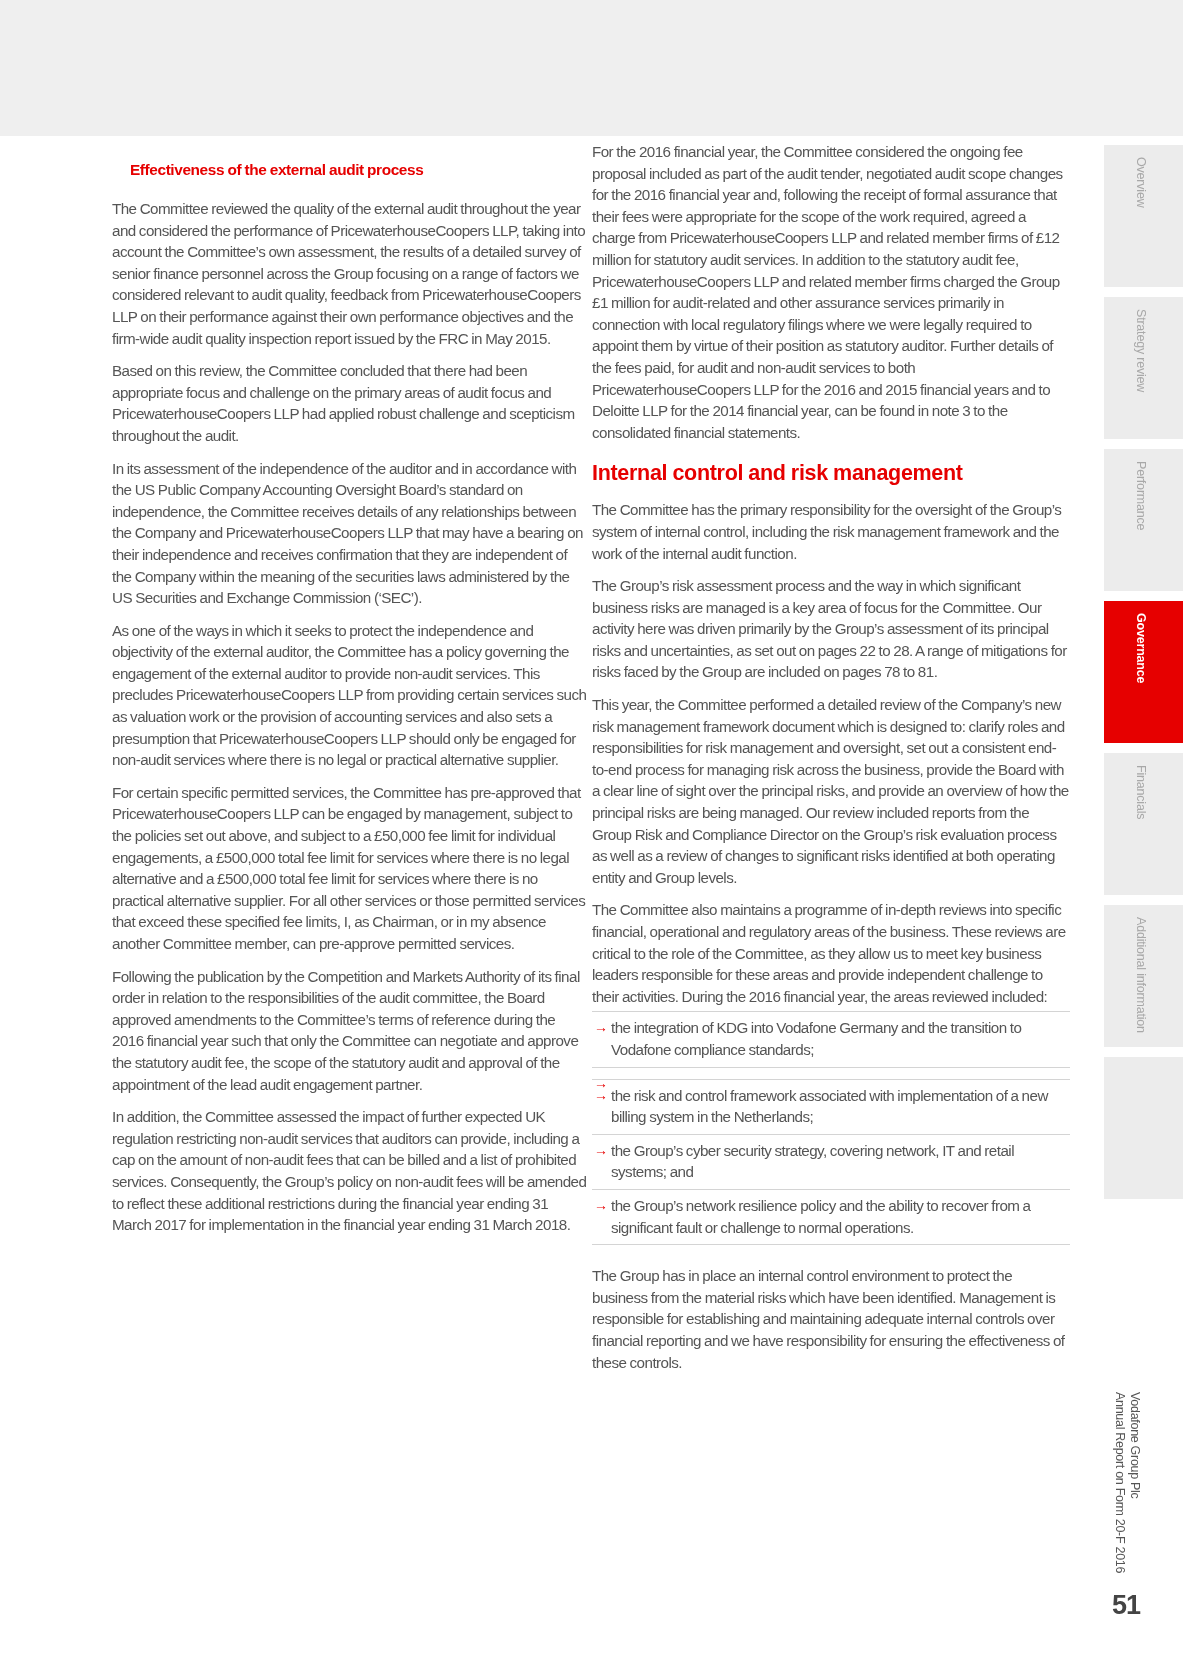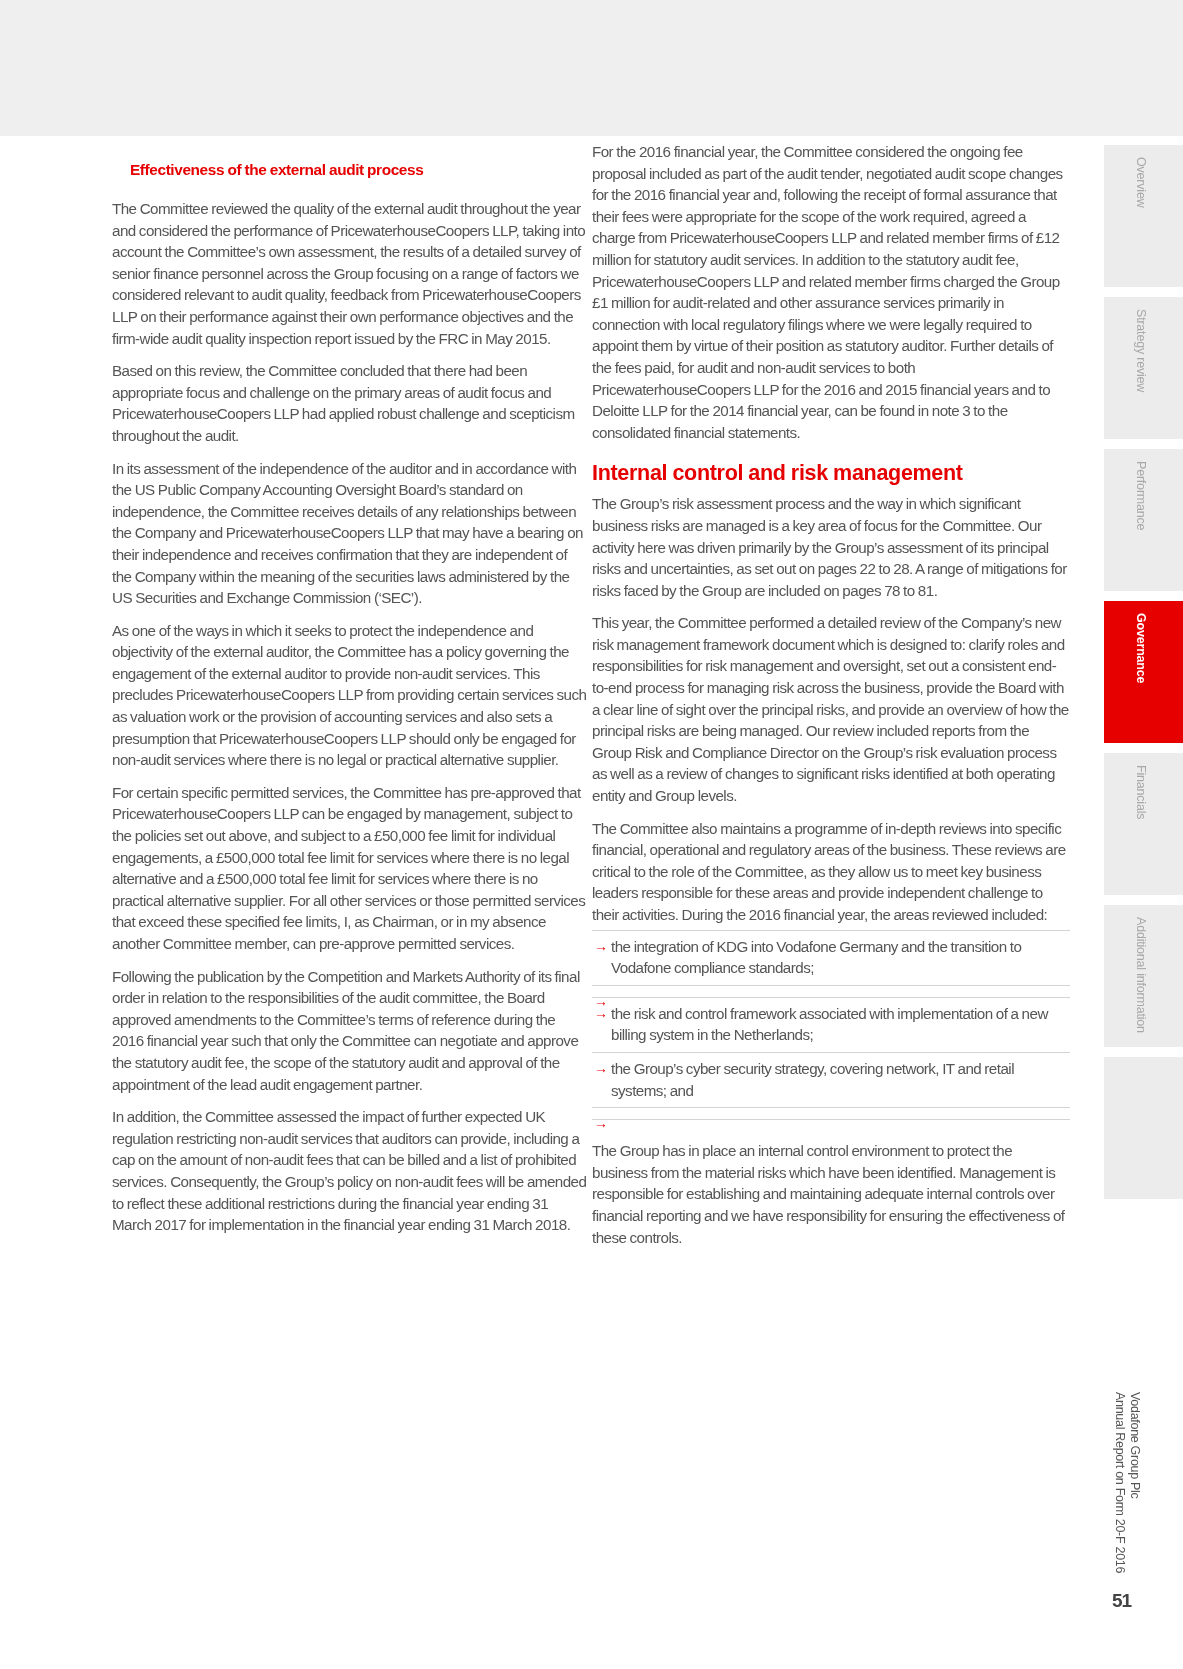--- a/index.html
+++ b/index.html
@@ -20,21 +20,21 @@
   }
   .col-left { left: 112px; width: 476px; }
   .col-right { left: 592px; width: 478px; }
   .col p { margin: 0 0 11px 0; }
   .subhead {
     color: #e60000; font-weight: bold; font-size: 15.4px; line-height: 21px;
     letter-spacing: -0.4px; margin: 18px;
   }
   .section-title {
     color: #e60000; font-weight: bold; font-size: 21.5px; line-height: 28px;
-    letter-spacing: -0.3px; margin: 16px 0 6px 0;
+    letter-spacing: -0.3px; margin: 16px 0 12px 0;
   }
   .bullets { list-style: none; margin: 0 0 20px 0; padding: 0; border-top: 1px solid #d4d4d4; }
   .bullets li {
     border-bottom: 1px solid #d4d4d4; padding: 5px 0 6px 19px; position: relative;
   }
   .bullets .arrow {
     position: absolute; left: 2px; top: 5px; color: #e60000; font-weight: bold;
     font-size: 14px;
   }
   .side-tabs { position: absolute; left: 1104px; top: 145px; width: 79px; }
@@ -49,21 +49,21 @@
   }
   .side-tab.active { background: #e60000; }
   .side-tab.active .label { color: #ffffff; font-weight: bold; }
   .footer-vert {
     position: absolute; left: 1112px; top: 1392px; height: 210px;
     writing-mode: vertical-rl; font-size: 12.5px; color: #555;
     line-height: 15px; white-space: nowrap; letter-spacing: -0.3px;
   }
   .page-number {
     position: absolute; left: 1112px; top: 1590px;
-    font-size: 19px; font-weight: bold; color: #444;
+    font-size: 27px; font-weight: bold; color: #444;
     letter-spacing: -1px;
   }
 </style>
 </head>
 <body>
 
 <div class="top-band"></div>
 
 <div class="col col-left">
   <h3 class="subhead">Effectiveness of the external audit process</h3>
@@ -74,31 +74,32 @@
   <p>As one of the ways in which it seeks to protect the independence and objectivity of the external auditor, the Committee has a policy governing the engagement of the external auditor to provide non-audit services. This precludes PricewaterhouseCoopers LLP from providing certain services such as valuation work or the provision of accounting services and also sets a presumption that PricewaterhouseCoopers LLP should only be engaged for non-audit services where there is no legal or practical alternative supplier.</p>
   <p>For certain specific permitted services, the Committee has pre-approved that PricewaterhouseCoopers LLP can be engaged by management, subject to the policies set out above, and subject to a £50,000 fee limit for individual engagements, a £500,000 total fee limit for services where there is no legal alternative and a £500,000 total fee limit for services where there is no practical alternative supplier. For all other services or those permitted services that exceed these specified fee limits, I, as Chairman, or in my absence another Committee member, can pre-approve permitted services.</p>
   <p>Following the publication by the Competition and Markets Authority of its final order in relation to the responsibilities of the audit committee, the Board approved amendments to the Committee’s terms of reference during the 2016 financial year such that only the Committee can negotiate and approve the statutory audit fee, the scope of the statutory audit and approval of the appointment of the lead audit engagement partner.</p>
   <p>In addition, the Committee assessed the impact of further expected UK regulation restricting non-audit services that auditors can provide, including a cap on the amount of non-audit fees that can be billed and a list of prohibited services. Consequently, the Group’s policy on non-audit fees will be amended to reflect these additional restrictions during the financial year ending 31 March 2017 for implementation in the financial year ending 31 March 2018.</p>
 </div>
 
 <div class="col col-right">
   <p>For the 2016 financial year, the Committee considered the ongoing fee proposal included as part of the audit tender, negotiated audit scope changes for the 2016 financial year and, following the receipt of formal assurance that their fees were appropriate for the scope of the work required, agreed a charge from PricewaterhouseCoopers LLP and related member firms of £12 million for statutory audit services. In addition to the statutory audit fee, PricewaterhouseCoopers LLP and related member firms charged the Group £1 million for audit-related and other assurance services primarily in connection with local regulatory filings where we were legally required to appoint them by virtue of their position as statutory auditor. Further details of the fees paid, for audit and non-audit services to both PricewaterhouseCoopers LLP for the 2016 and 2015 financial years and to Deloitte LLP for the 2014 financial year, can be found in note 3 to the consolidated financial statements.</p>
 
   <h2 class="section-title">Internal control and risk management</h2>
+  <p>The Committee has the primary responsibility for the oversight of the Group’s system of internal control, including the risk management framework and the work of the internal audit function.</p>
 
   <p>The Group’s risk assessment process and the way in which significant business risks are managed is a key area of focus for the Committee. Our activity here was driven primarily by the Group’s assessment of its principal risks and uncertainties, as set out on pages 22 to 28. A range of mitigations for risks faced by the Group are included on pages 78 to 81.</p>
   <p>This year, the Committee performed a detailed review of the Company’s new risk management framework document which is designed to: clarify roles and responsibilities for risk management and oversight, set out a consistent end-to-end process for managing risk across the business, provide the Board with a clear line of sight over the principal risks, and provide an overview of how the principal risks are being managed. Our review included reports from the Group Risk and Compliance Director on the Group’s risk evaluation process as well as a review of changes to significant risks identified at both operating entity and Group levels.</p>
   <p style="margin-bottom:4px">The Committee also maintains a programme of in-depth reviews into specific financial, operational and regulatory areas of the business. These reviews are critical to the role of the Committee, as they allow us to meet key business leaders responsible for these areas and provide independent challenge to their activities. During the 2016 financial year, the areas reviewed included:</p>
 
   <ul class="bullets">
     <li><span class="arrow">→</span><span>the integration of KDG into Vodafone Germany and the transition to Vodafone compliance standards;</span></li>
     <li><span class="arrow">→</span></li>
     <li><span class="arrow">→</span><span>the risk and control framework associated with implementation of a new billing system in the Netherlands;</span></li>
     <li><span class="arrow">→</span><span>the Group’s cyber security strategy, covering network, IT and retail systems; and</span></li>
-    <li><span class="arrow">→</span></li>
+    <li><span class="arrow">→</span><span>the Group’s network resilience policy and the ability to recover from a significant fault or challenge to normal operations.</span></li>
   </ul>
 
   <p>The Group has in place an internal control environment to protect the business from the material risks which have been identified. Management is responsible for establishing and maintaining adequate internal controls over financial reporting and we have responsibility for ensuring the effectiveness of these controls.</p>
 </div>
 
 <div class="side-tabs">
   <div class="side-tab" style="top:0">
     <span class="label">Overview</span>
   </div>
   <div class="side-tab" style="top:152px">

